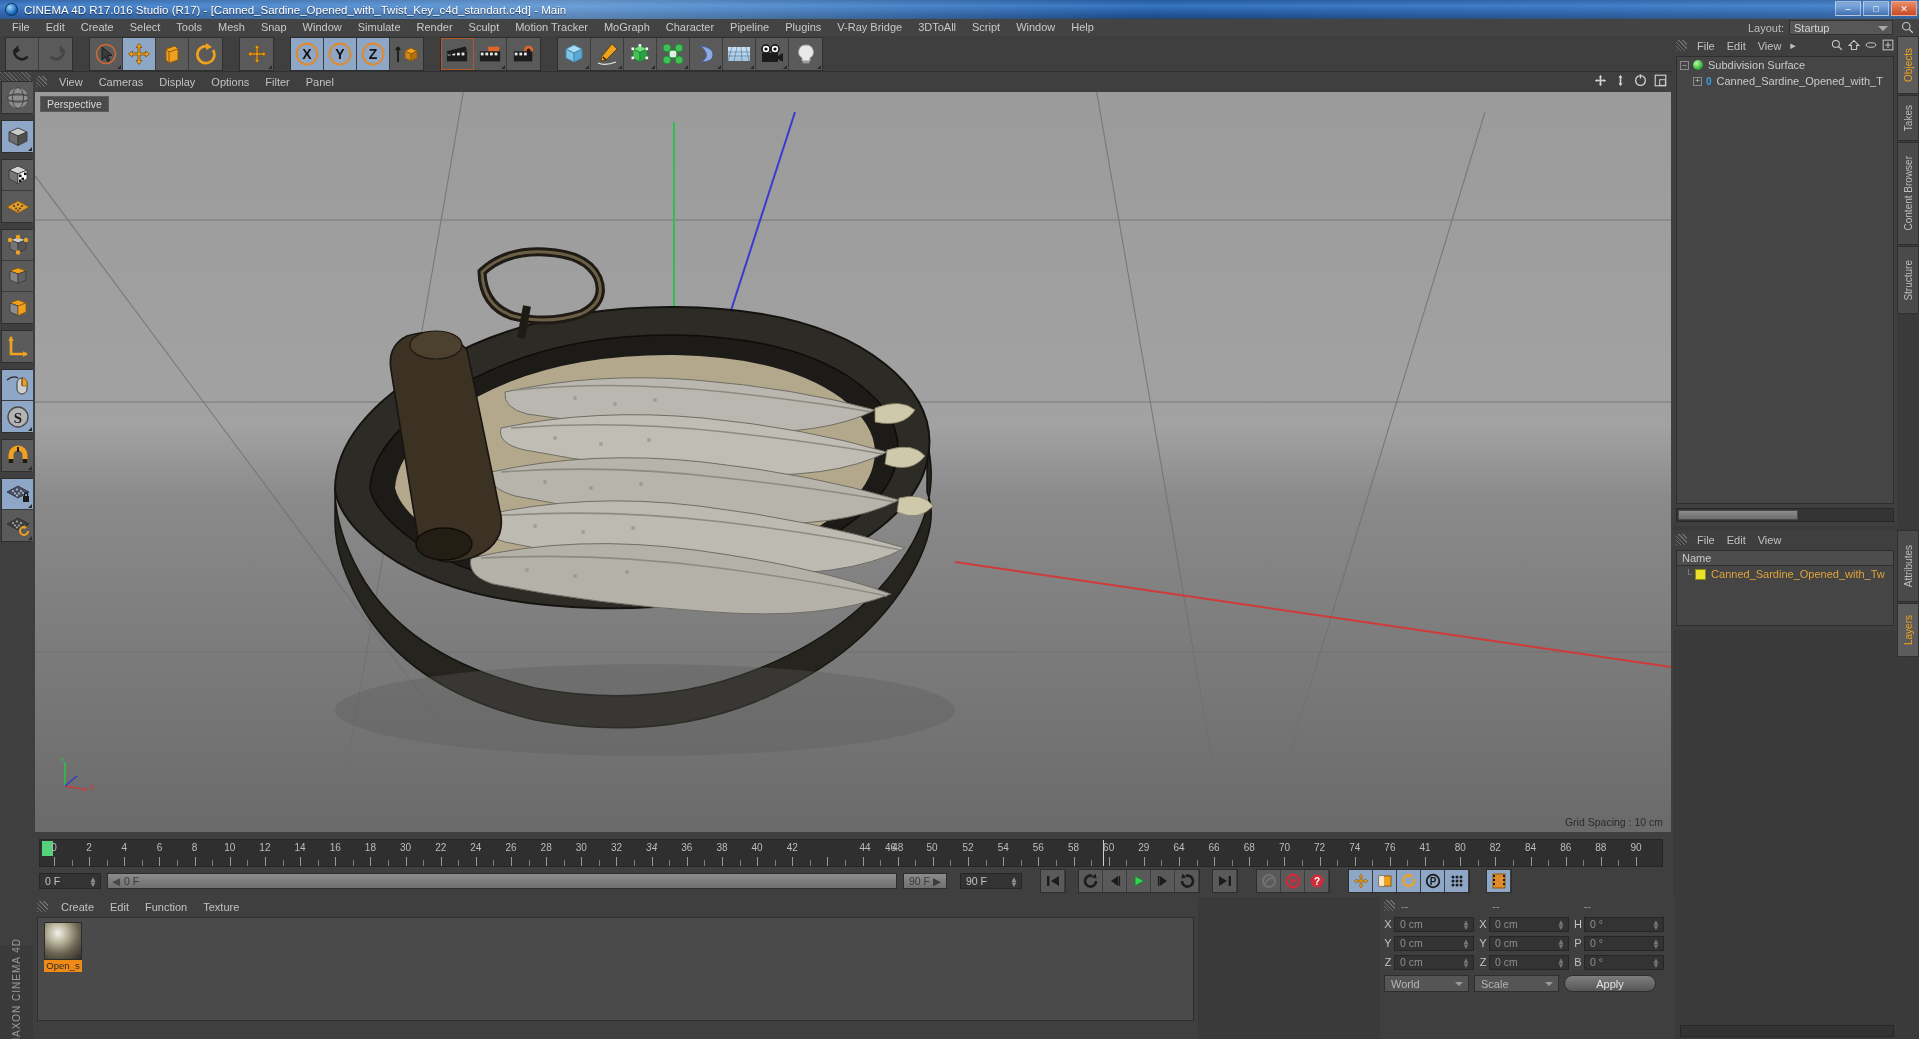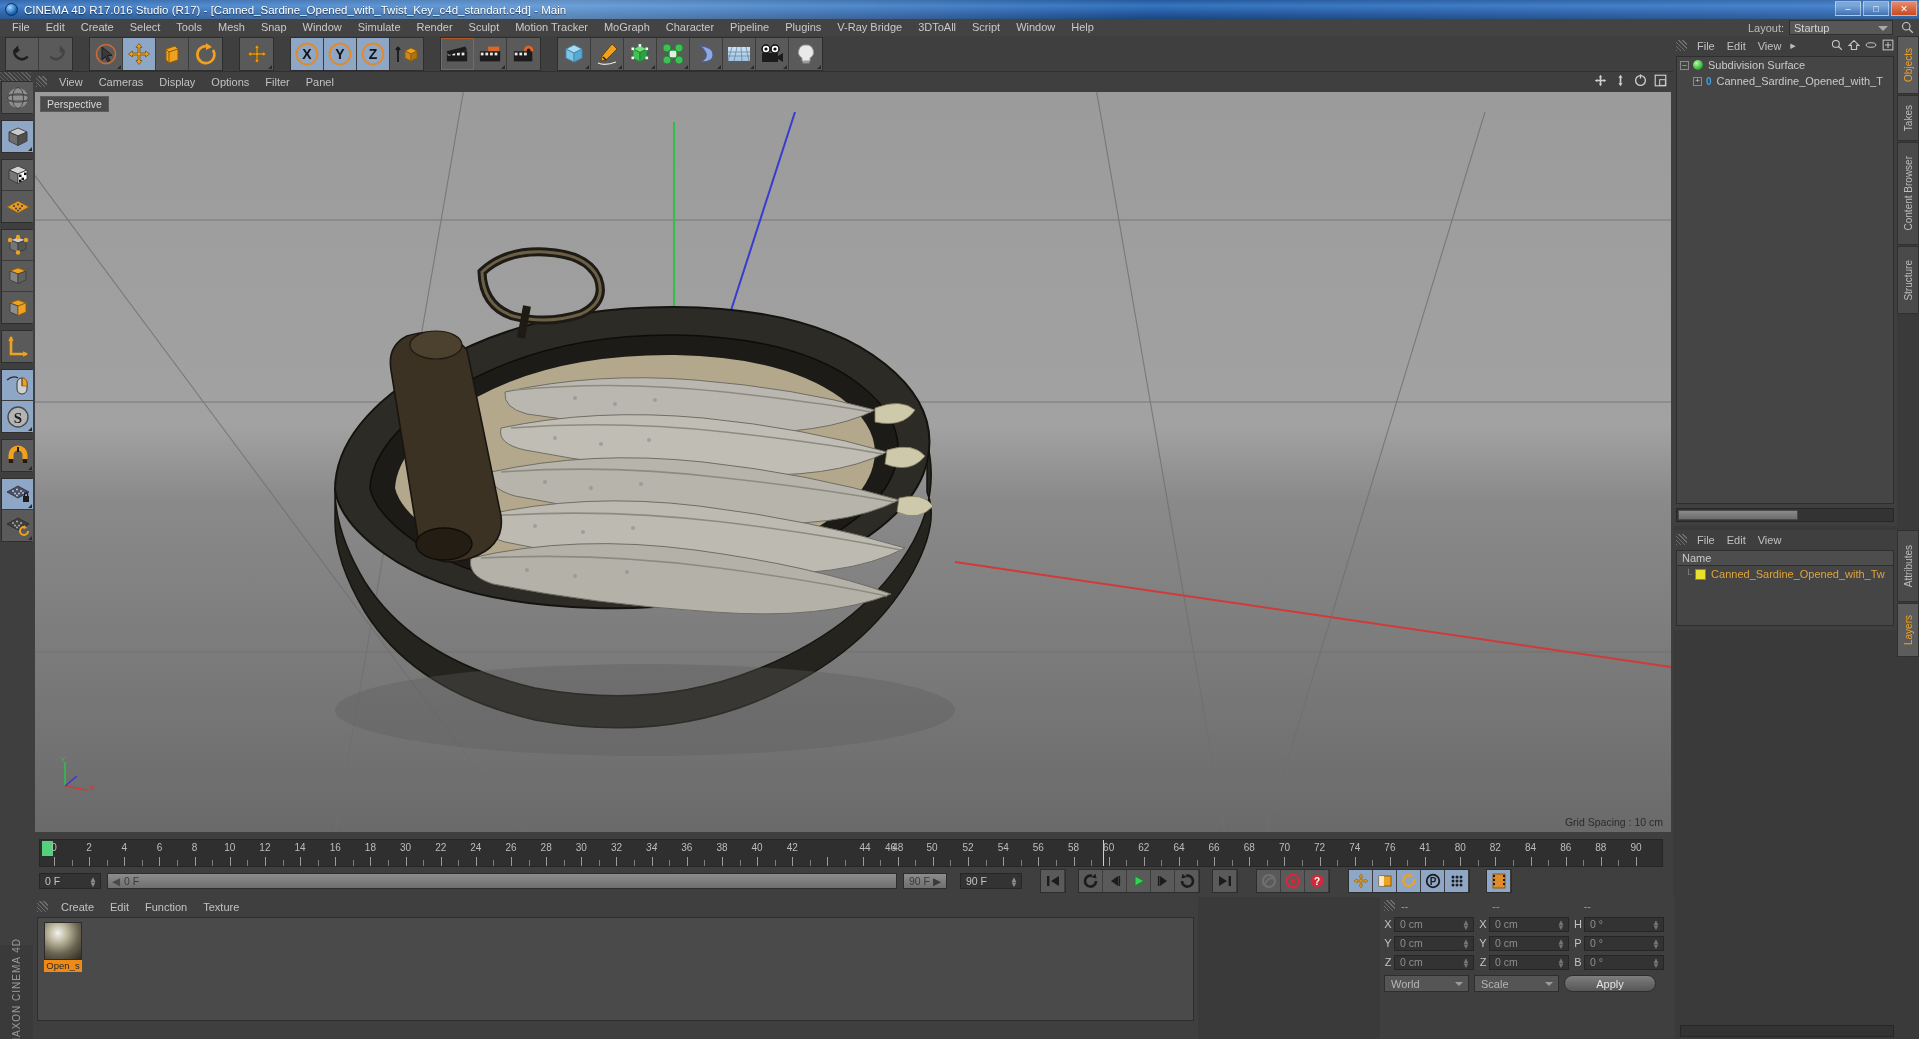--- a/index.html
+++ b/index.html
@@ -889,21 +889,21 @@
         <div class="tick maj" style="left: 998.356px;"></div>
         <div class="tnum" style="left: 998.356px;">56</div>
         <div class="tick" style="left: 1015.93px;"></div>
         <div class="tick maj" style="left: 1033.51px;"></div>
         <div class="tnum" style="left: 1033.51px;">58</div>
         <div class="tick" style="left: 1051.09px;"></div>
         <div class="tick maj" style="left: 1068.67px;"></div>
         <div class="tnum" style="left: 1068.67px;">60</div>
         <div class="tick" style="left: 1086.24px;"></div>
         <div class="tick maj" style="left: 1103.82px;"></div>
-        <div class="tnum" style="left: 1103.82px;">62</div>
+        <div class="tnum" style="left: 1103.82px;">29</div>
         <div class="tick" style="left: 1121.4px;"></div>
         <div class="tick maj" style="left: 1138.98px;"></div>
         <div class="tnum" style="left: 1138.98px;">64</div>
         <div class="tick" style="left: 1156.56px;"></div>
         <div class="tick maj" style="left: 1174.13px;"></div>
         <div class="tnum" style="left: 1174.13px;">66</div>
         <div class="tick" style="left: 1191.71px;"></div>
         <div class="tick maj" style="left: 1209.29px;"></div>
         <div class="tnum" style="left: 1209.29px;">68</div>
         <div class="tick" style="left: 1226.87px;"></div>

